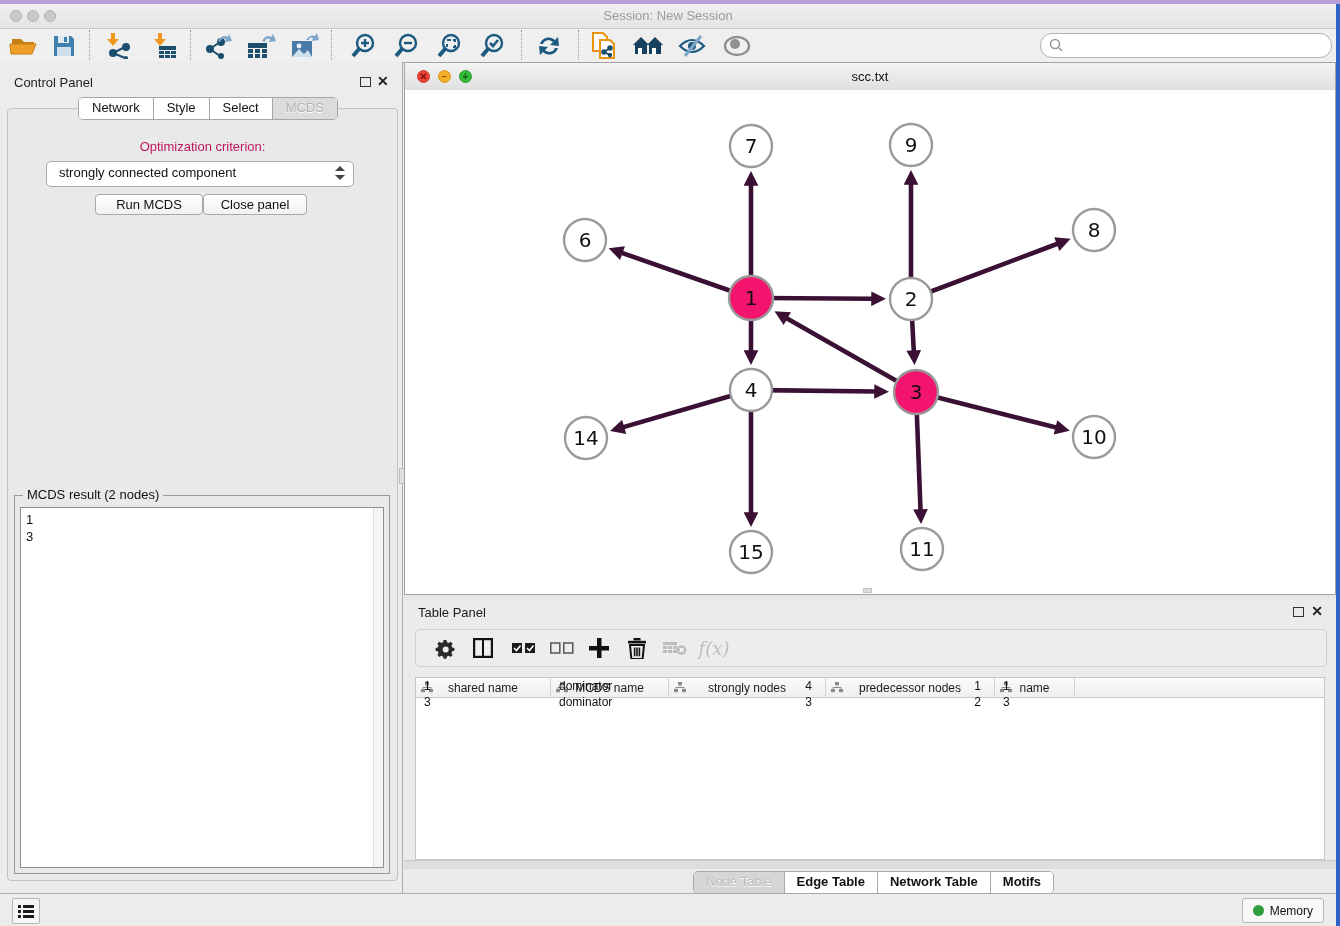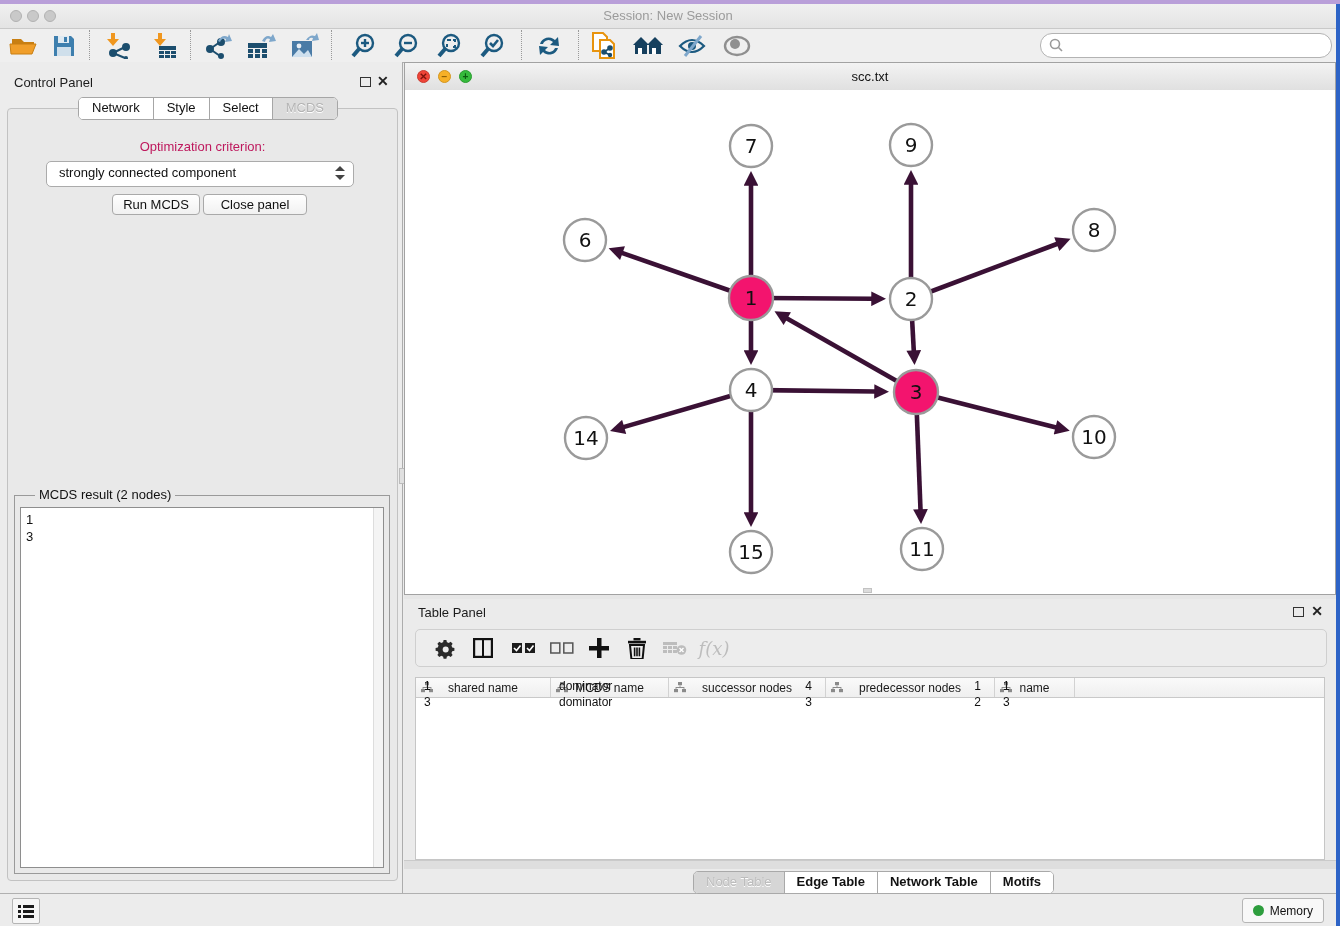--- a/index.html
+++ b/index.html
@@ -36,21 +36,21 @@
   .cp-tab.active{background:#dcdcdc;color:#b3b3b3;text-shadow:0 1px 0 #fff;}
   .cp-content{position:absolute;left:7px;top:46px;width:389px;height:771px;background:#e9e9e9;border:1px solid #c2c2c2;border-radius:4px;}
   .opt-label{position:absolute;left:0;right:0;top:30px;text-align:center;font-size:13px;color:#be185d;}
   .dropdown{position:absolute;left:38px;top:52px;width:308px;height:26px;background:#fff;border:1px solid #ababab;border-radius:5px;font-size:13px;line-height:22px;padding-left:12px;box-sizing:border-box;color:#111;}
   .dd-arrows{position:absolute;right:8px;top:3px;width:10px;height:16px;}
   .dd-arrows span{position:absolute;left:0;width:0;height:0;border-left:5px solid transparent;border-right:5px solid transparent;}
   .dd-up{top:1px;border-bottom:5px solid #444;}
   .dd-down{bottom:1px;border-top:5px solid #444;}
   .cp-btn{position:absolute;top:85px;height:21px;background:linear-gradient(#ffffff,#f1f1f1);border:1px solid #a9a9a9;border-radius:4px;font-size:13px;line-height:19px;text-align:center;color:#111;box-sizing:border-box;}
   .fieldset{position:absolute;left:6px;top:386px;width:374px;height:377px;border:1px solid #9a9a9a;}
-  .fieldset-legend{position:absolute;left:20px;top:-9px;background:#e9e9e9;padding:0 4px;font-size:13px;color:#111;}
+  .fieldset-legend{position:absolute;left:8px;top:-9px;background:#e9e9e9;padding:0 4px;font-size:13px;color:#111;}
   .result-area{position:absolute;left:5px;top:11px;right:5px;bottom:5px;background:#fff;border:1px solid #8e8e8e;font-size:13px;color:#111;padding:3px 0 0 5px;line-height:17px;}
   .result-scroll{position:absolute;right:0;top:0;bottom:0;width:9px;background:#f4f4f4;border-left:1px solid #ddd;}
   .v-handle{position:absolute;left:399px;top:464px;width:7px;height:16px;background:#e0e0e0;border:1px solid #bbb;box-sizing:border-box;}
 
   
   .net-window{position:absolute;left:404px;top:58px;width:932px;height:533px;background:#fff;border:1px solid #a2a2a2;box-sizing:border-box;}
   .net-titlebar{position:absolute;left:0;top:0;right:0;height:27px;background:linear-gradient(#f3f3f3,#e0e0e0);border-bottom:1px solid #b9b9b9;}
   .net-title{position:absolute;left:0;right:0;top:6px;text-align:center;font-size:13px;color:#111;}
   .tl{position:absolute;top:7px;width:13px;height:13px;border-radius:50%;font-size:10px;font-weight:bold;text-align:center;line-height:12px;box-sizing:border-box;}
   .tl-red{background:#ef4438;border:1px solid #ca3b30;color:#7d120c;}
@@ -274,21 +274,21 @@
       </div>
     <div class="cp-content">
       <div class="opt-label">Optimization criterion:</div>
       <div class="dropdown">
         <span>strongly connected component</span>
         <span class="dd-arrows">
             <span class="dd-up"></span>
             <span class="dd-down"></span>
           </span>
       </div>
-      <div class="cp-btn" style="left:104px;width:88px">Run MCDS</div>
+      <div class="cp-btn" style="left:87px;width:108px">Run MCDS</div>
       <div class="cp-btn" style="left:195px;width:104px">Close panel</div>
       <div class="fieldset">
         <div class="fieldset-legend">MCDS result (2 nodes)</div>
         <div class="result-area" id="result-area">
           <div class="result-scroll"></div>
         <div>1</div>
             <div>3</div>
           </div>
       </div>
     </div>
@@ -469,21 +469,21 @@
           </div>
           <div class="th" style="width: 157px;">
             <svg width="12" height="11" viewBox="0 0 12 11">
               <g fill="#8a8a8a">
                 <rect x="4" y="0" width="4" height="3.2"></rect>
                 <rect x="0" y="7" width="4" height="3.2"></rect>
                 <rect x="8" y="7" width="4" height="3.2"></rect>
                 <path d="M5.6 3.2 h.8 v2 h-.8 z M1.6 5 h8.8 v.9 h-8.8 z M1.6 5 h.8 v2.2 h-.8 z M9.6 5 h.8 v2.2 h-.8 z"></path>
               </g>
             </svg>
-            <span>successor nodes</span>
+            <span>strongly nodes</span>
           </div>
           <div class="th" style="width: 169px;">
             <svg width="12" height="11" viewBox="0 0 12 11">
               <g fill="#8a8a8a">
                 <rect x="4" y="0" width="4" height="3.2"></rect>
                 <rect x="0" y="7" width="4" height="3.2"></rect>
                 <rect x="8" y="7" width="4" height="3.2"></rect>
                 <path d="M5.6 3.2 h.8 v2 h-.8 z M1.6 5 h8.8 v.9 h-8.8 z M1.6 5 h.8 v2.2 h-.8 z M9.6 5 h.8 v2.2 h-.8 z"></path>
               </g>
             </svg>

